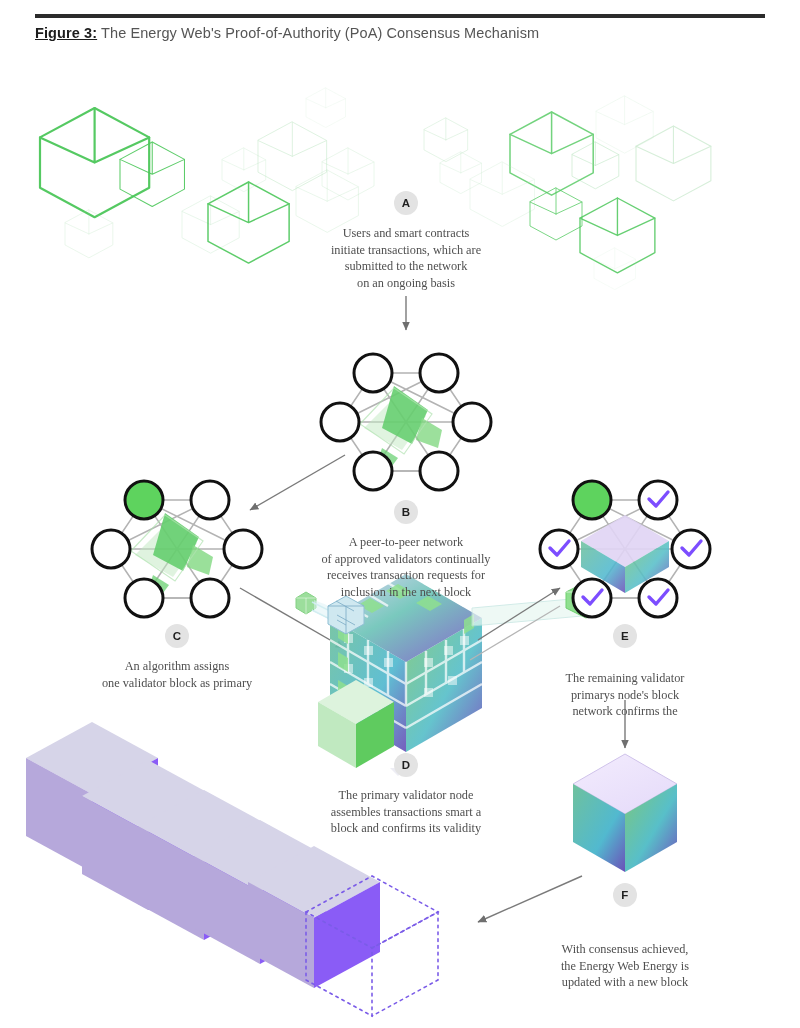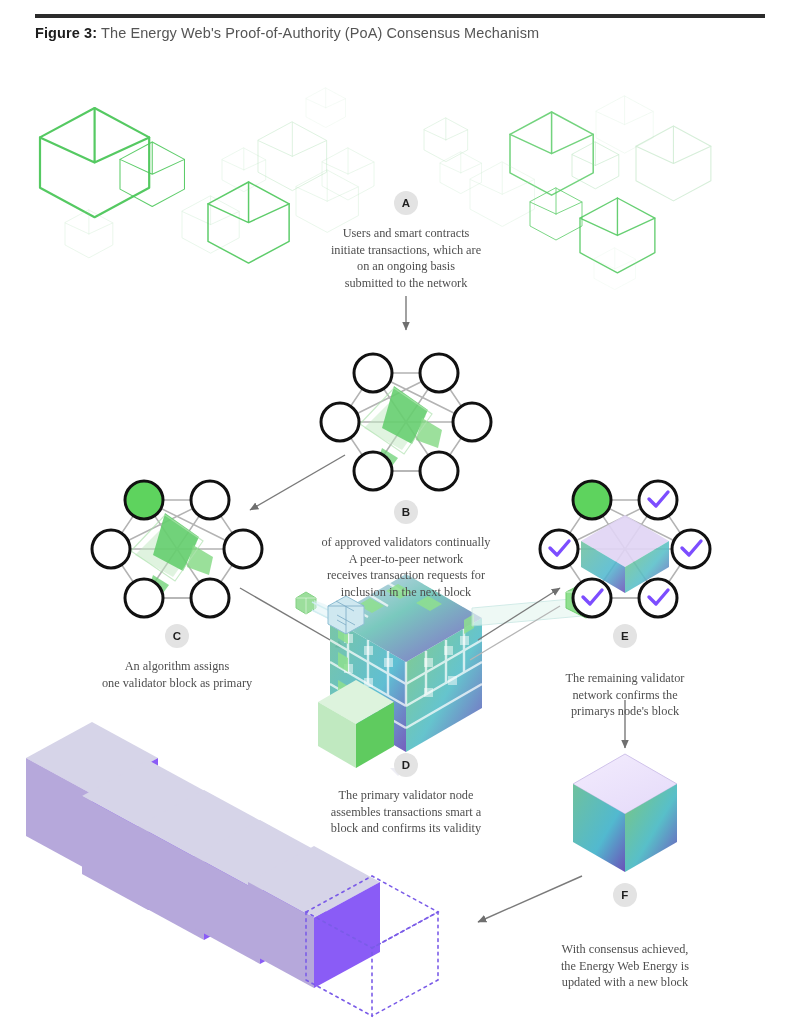--- a/index.html
+++ b/index.html
@@ -3,21 +3,21 @@
 <meta charset="utf-8">
 <style>
   html,body{margin:0;padding:0;background:#ffffff;}
   body{width:800px;height:1028px;font-family:"Liberation Sans",sans-serif;color:#4a4a4a;overflow:hidden;position:relative;}
 
   .page{position:relative;width:800px;height:1028px;}
 
   
   .hdr-rule{position:absolute;left:35px;top:14px;width:730px;height:4px;background:#2b2b2b;}
   .fig-caption{position:absolute;left:35px;top:24px;width:730px;font-size:14.5px;line-height:18px;color:#555;letter-spacing:.1px;}
-  .fig-caption .lead{font-weight:bold;color:#1d1d1d;}
+  .fig-caption .lead{font-weight:bold;color:#1d1d1d;text-decoration:underline;}
 
   
   .canvas{position:absolute;left:0;top:0;width:800px;height:1028px;}
 
   
   .badge{position:absolute;width:24px;height:24px;border-radius:50%;background:#e3e3e3;
          color:#1f1f1f;font-size:11.5px;font-weight:bold;display:flex;align-items:center;
          justify-content:center;letter-spacing:.3px;}
   .caption{position:absolute;text-align:center;font-size:12.3px;line-height:16.6px;color:#4f4f4f;}
   .caption div{white-space:nowrap;font-family:Liberation Serif, serif;}
@@ -360,50 +360,50 @@
         <path d="M306,912 L306,980 L372,1016 L372,948"></path>
         <path d="M372,948 L438,912 L438,980 L372,1016"></path>
       </g>
     </g>
   </svg>
 
   <div class="badge" style="left:394px;top:191px;">A</div>
   <div class="caption" style="left:256px;top:225px;width:300px;">
     <div>Users and smart contracts</div>
     <div>initiate transactions, which are</div>
+    <div>submitted to the network</div>
     <div>on an ongoing basis</div>
-    <div>submitted to the network</div>
   </div>
 
   <div class="badge" style="left:394px;top:500px;">B</div>
   <div class="caption" style="left:256px;top:534px;width:300px;">
+    <div>A peer-to-peer network</div>
     <div>of approved validators continually</div>
-    <div>A peer-to-peer network</div>
     <div>receives transaction requests for</div>
     <div>inclusion in the next block</div>
   </div>
 
   <div class="badge" style="left:165px;top:624px;">C</div>
   <div class="caption" style="left:37px;top:658px;width:280px;">
     <div>An algorithm assigns</div>
     <div>one validator block as primary</div>
   </div>
 
   <div class="badge" style="left:394px;top:753px;">D</div>
   <div class="caption" style="left:266px;top:787px;width:280px;">
     <div>The primary validator node</div>
     <div>assembles transactions smart a</div>
     <div>block and confirms its validity</div>
   </div>
 
   <div class="badge" style="left:613px;top:624px;">E</div>
   <div class="caption" style="left:495px;top:658px;width:260px;margin-top:12px;">
     <div>The remaining validator</div>
+    <div>primarys node's block</div>
     <div>network confirms the</div>
-    <div>primarys node's block</div>
   </div>
 
   <div class="badge" style="left:613px;top:883px;">F</div>
   <div class="caption" style="left:495px;top:917px;width:260px;margin-top:24px;">
     <div>With consensus achieved,</div>
     <div>the Energy Web Energy is</div>
     <div>updated with a new block</div>
   </div>
 
 </div>

